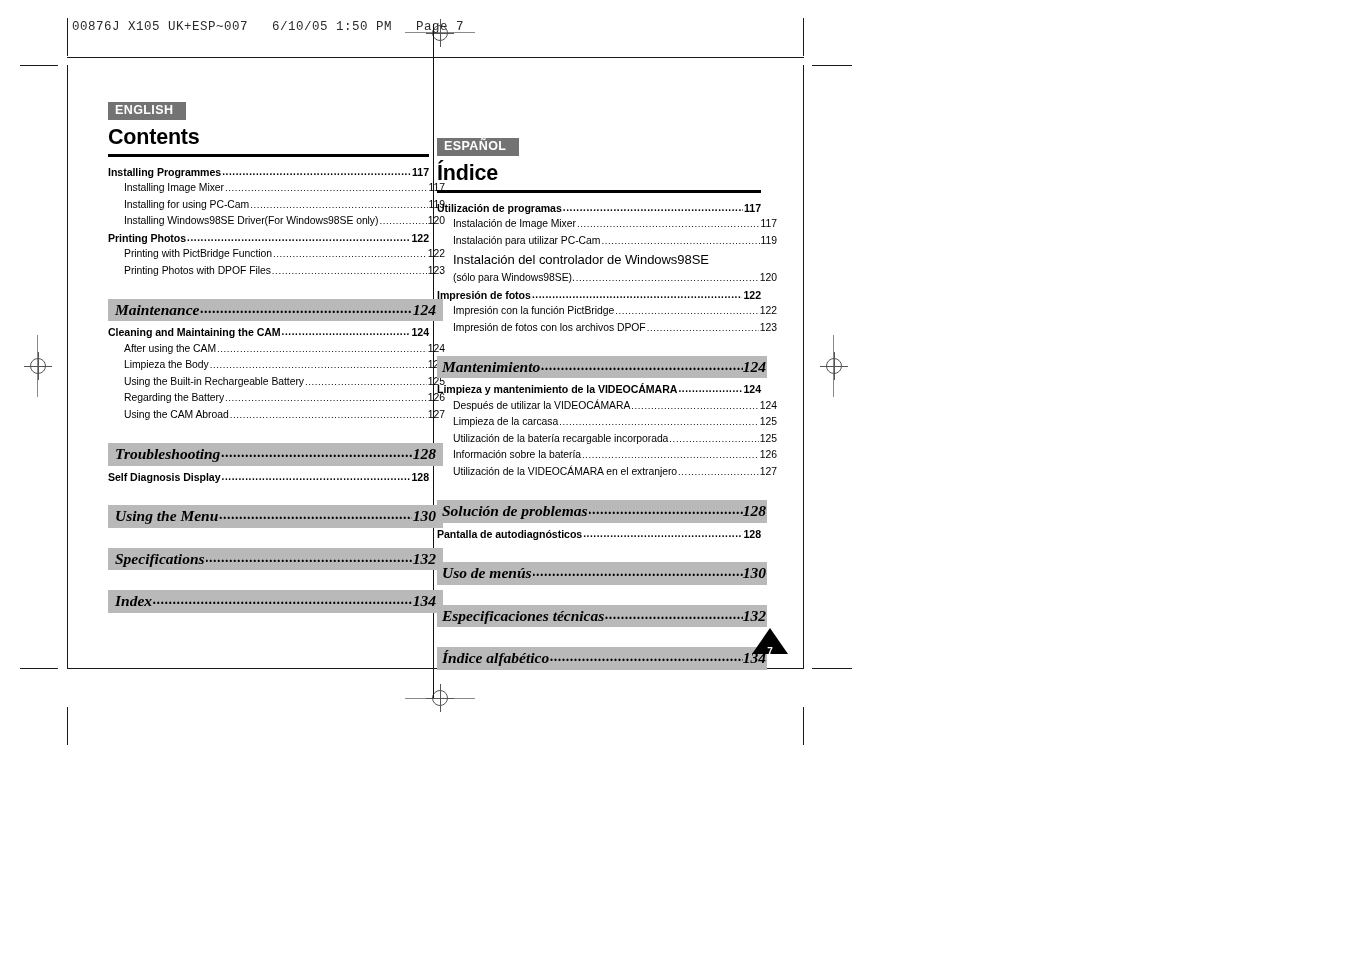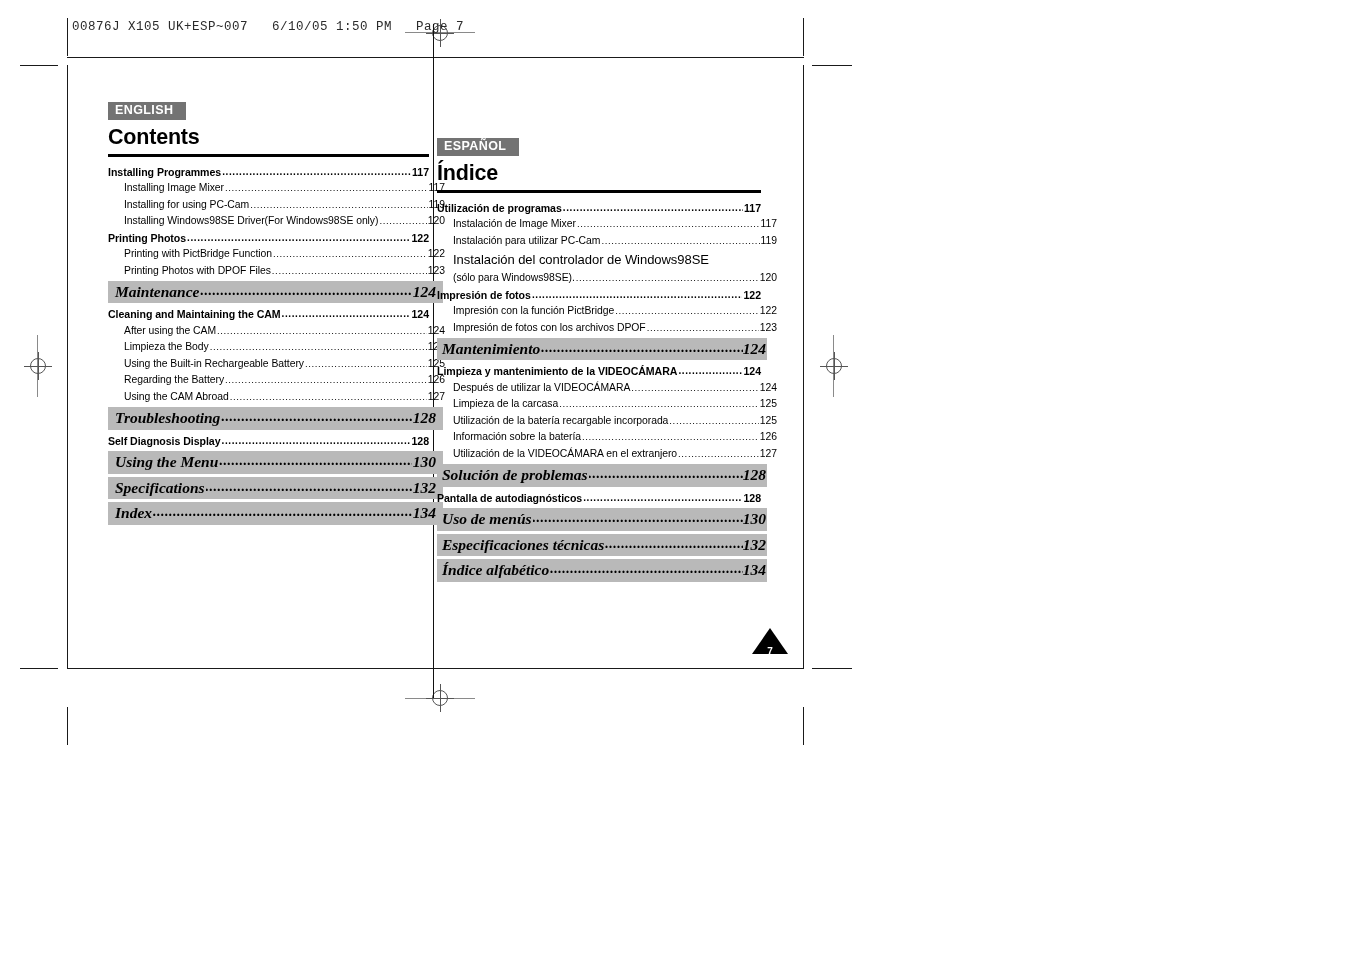--- a/index.html
+++ b/index.html
@@ -141,21 +141,21 @@
   }
 
   
   .band {
     background: #b9b9b9;
     font-family: "Liberation Serif", "DejaVu Serif", serif;
     font-style: italic;
     font-weight: bold;
     font-size: 15.5px;
     padding: 3px 16px 4px 0;
-    margin: 2px 0 3px 0;
+    margin: 20px 0 3px 0;
   }
   .col-en .band { padding-left: 7px; padding-right: 7px; }
   .col-es .band { padding-left: 5px; padding-right: 1px; }
   .band .dots { font-size: 14px; letter-spacing: 0.5px; }
   .col-es .band .dots { margin-right: 0; }
   .band .pg { font-style: italic; font-weight: bold; }
 
   
   .col-divider {
     position: absolute;

